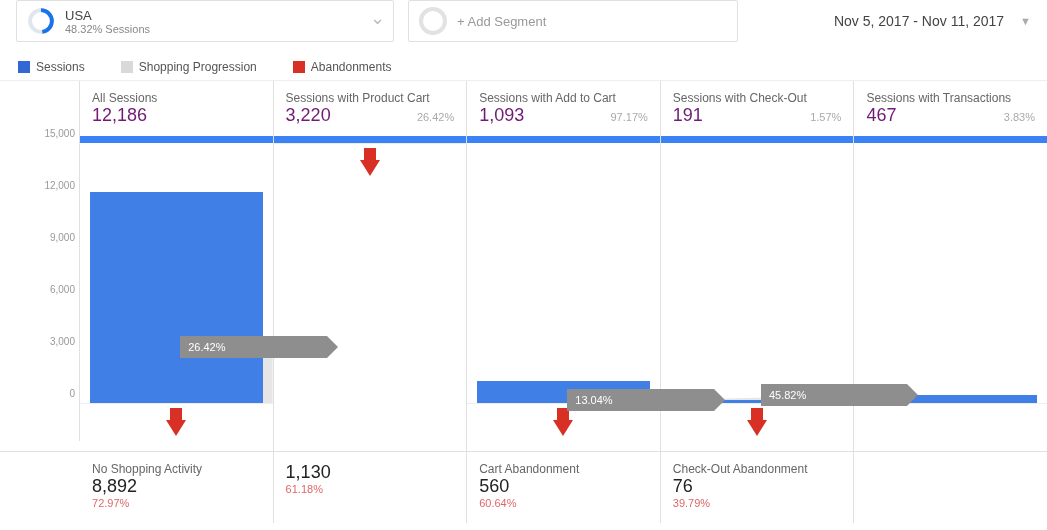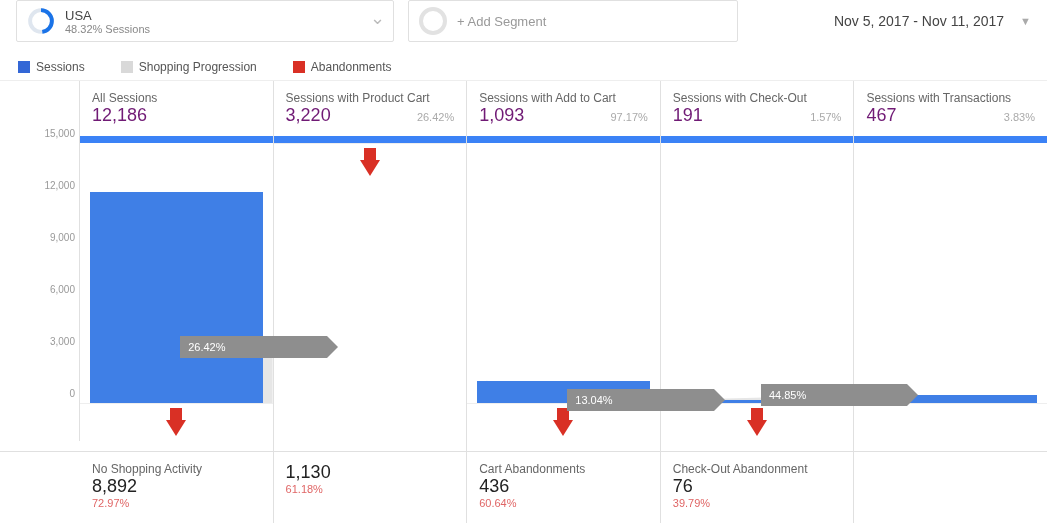--- a/index.html
+++ b/index.html
@@ -163,20 +163,21 @@
   .red-arrow::before {
     content: "";
     position: absolute;
     top: -28px; left: -6px;
     width: 12px; height: 14px;
     background: #d93025;
   }
   .bottom-row {
     display: flex;
     padding-left: 80px;
+    justify-content: center;
   }
   .bcol {
     flex: 1 1 0;
     border-right: 1px solid #e0e0e0;
     padding: 10px 12px 14px 12px;
   }
   .bcol:last-child { border-right: none; }
   .b-label { font-size: 12px; color: #666; }
   .b-row { display: flex; align-items: baseline; justify-content: space-between; flex-direction: column; }
   .b-value { font-size: 18px; color: #222; }
@@ -290,21 +291,21 @@
           <div class="col-head-row">
             <span class="col-head-value">191</span>
             <span class="col-head-pct">1.57%</span>
           </div>
         </div>
         <div class="col-chart">
           <svg class="flow" viewBox="0 0 200 260" preserveAspectRatio="none" style="left: 0px; right: -100%; bottom: 0px; height: 260px; width: 200%;">
             <polygon points="10,256.6893333333333 100,251.90533333333335 100,260 10,260" fill="#e6e6e6"></polygon>
           </svg>
           <div class="bar" style="height: 3.31067px;"></div>
-          <div class="prog-tag" style="bottom: -2.90533px; left: 52%; right: -28%;">44.85%</div>
+          <div class="prog-tag" style="bottom: -2.90533px; left: 52%; right: -28%;">45.82%</div>
         </div>
         <div class="col-arrow">
           <div class="red-arrow"></div>
         </div>
       </div>
       <div class="col">
         <div class="col-head">
           <div class="col-head-label">Sessions with Transactions</div>
           <div class="col-head-row">
             <span class="col-head-value">467</span>
@@ -327,23 +328,23 @@
         <span class="b-pct">72.97%</span>
       </div>
     </div>
     <div class="bcol">
       <div class="b-row">
         <span class="b-value">1,130</span>
         <span class="b-pct">61.18%</span>
       </div>
     </div>
     <div class="bcol">
-      <div class="b-label">Cart Abandonments</div>
+      <div class="b-label">Cart Abandonment</div>
       <div class="b-row">
-        <span class="b-value">436</span>
+        <span class="b-value">560</span>
         <span class="b-pct">60.64%</span>
       </div>
     </div>
     <div class="bcol">
       <div class="b-label">Check-Out Abandonment</div>
       <div class="b-row">
         <span class="b-value">76</span>
         <span class="b-pct">39.79%</span>
       </div>
     </div>

